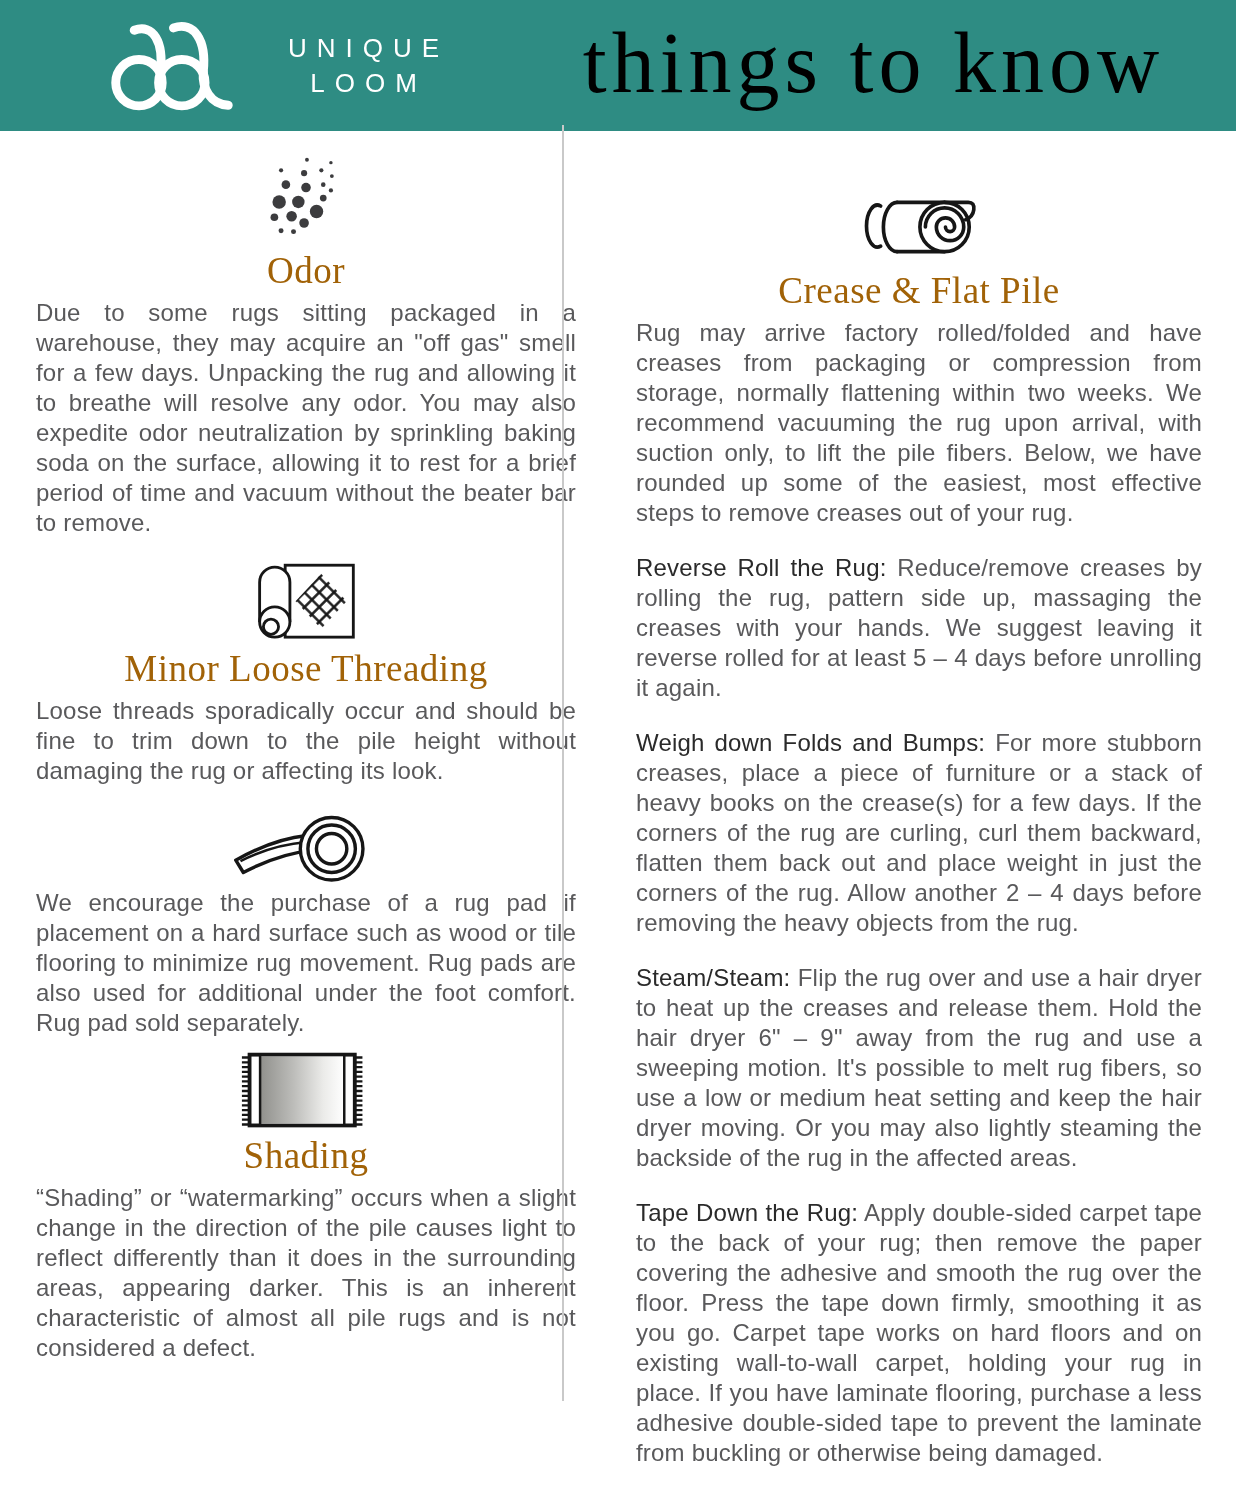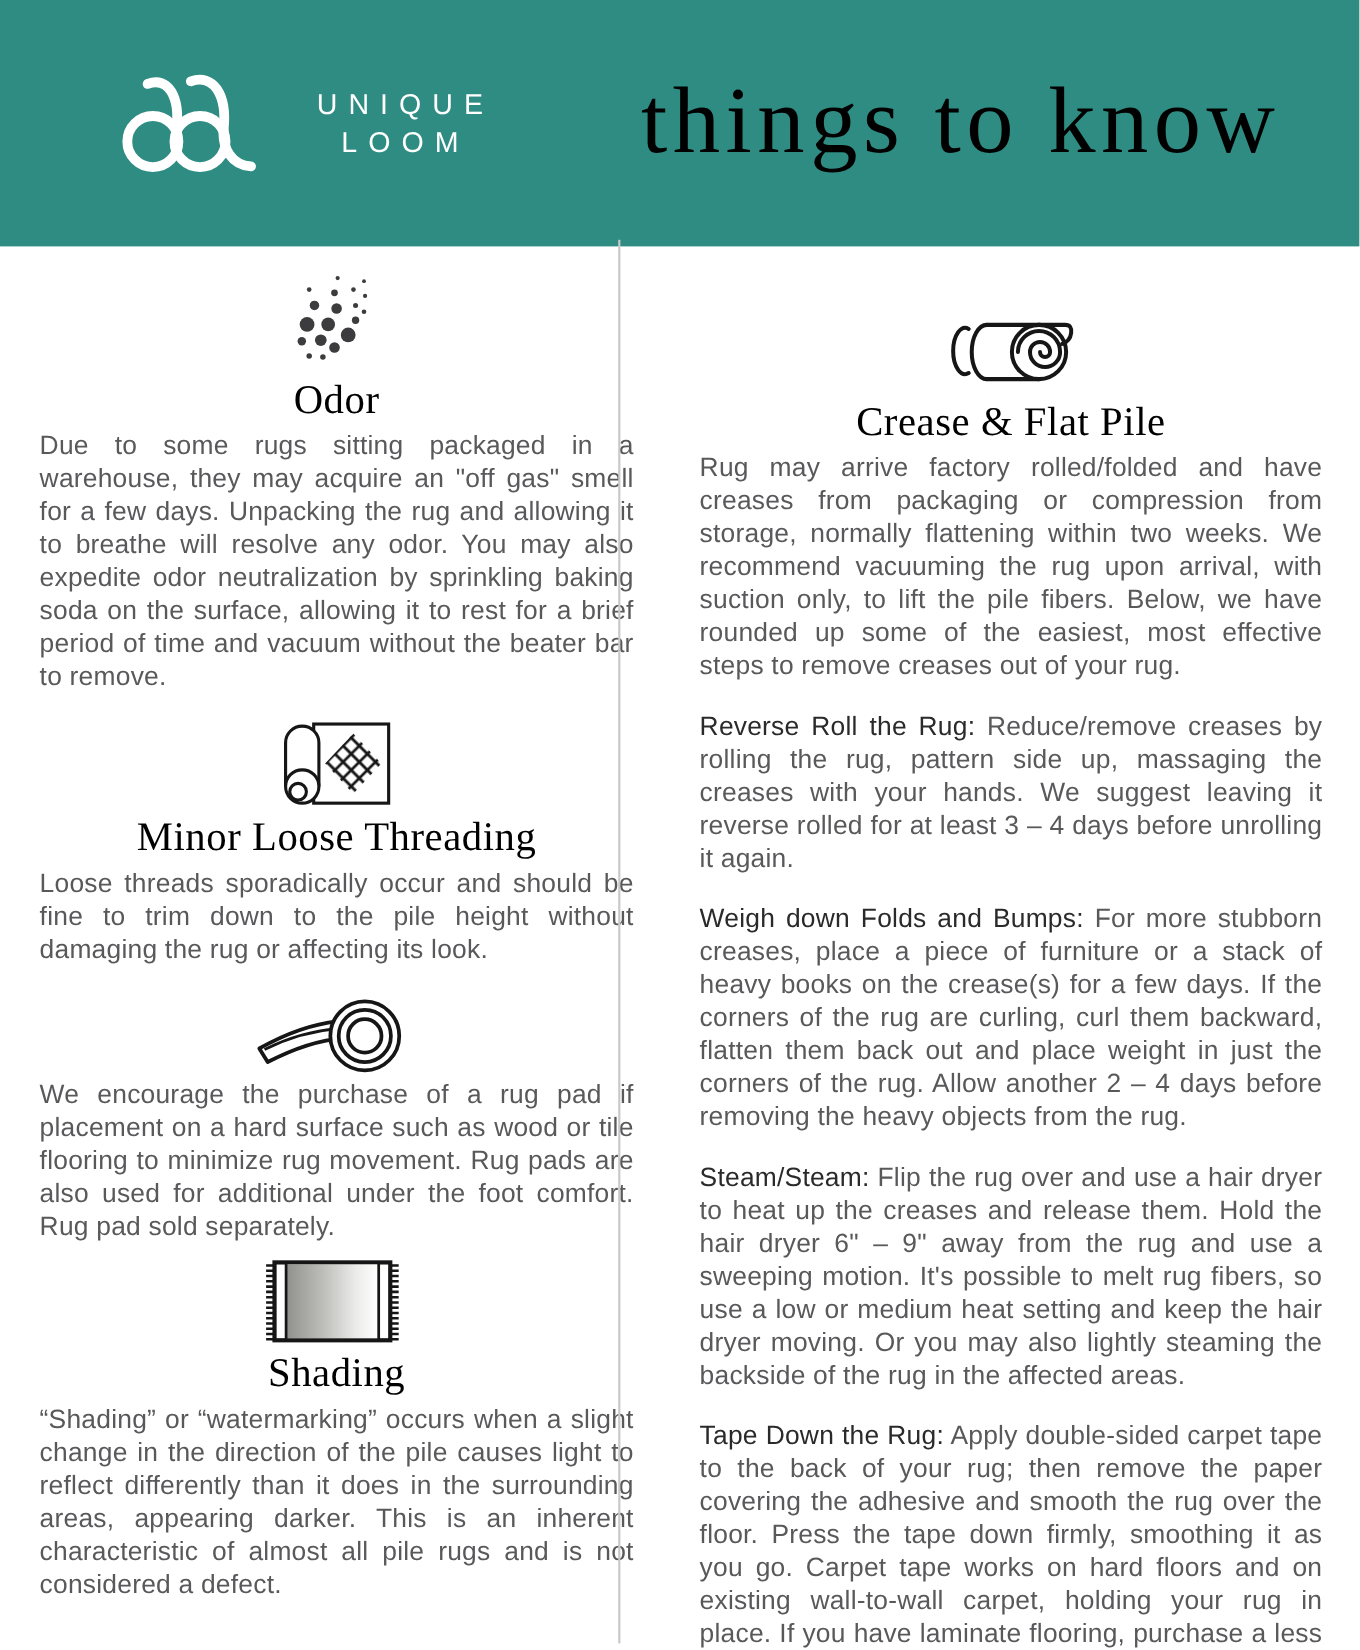--- a/index.html
+++ b/index.html
@@ -4,21 +4,21 @@
 <style>
   * { margin:0; padding:0; box-sizing:border-box; }
   html,body { width:1236px; }
   body {
     width:1236px; height:1500px; overflow:hidden;
     background:#ffffff;
     font-family:"Liberation Sans", sans-serif;
   }
   
   .header {
-    height:224px; background:#2E8C83;
+    height:131px; background:#2E8C83;
     display:flex; align-items:center;
     padding:0 72px 0 108px;
   }
   .logo-group { display:flex; align-items:center; gap:30px; }
   .logo-mark { display:block; }
   .brand {
     color:#ffffff; font-size:26px; letter-spacing:10px;
     line-height:1.32; text-align:center; font-weight:400;
   }
   .page-title {
@@ -33,21 +33,21 @@
     position:absolute; left:562px; top:-6px;
     width:2px; height:1276px; background:#c9c9c9;
   }
   .columns { display:flex; justify-content:space-between; }
   .col-left  { width:540px; }
   .col-right { width:566px; }
   .section { margin-bottom:6px; }
   .icon-wrap { text-align:center; }
   .heading {
     font-family:"Liberation Serif", serif;
-    color:#000000; font-size:37px; text-align:center;
+    color:#a16207; font-size:37px; text-align:center;
     letter-spacing:0.5px; font-weight:400;
     margin:4px 0 6px 0;
   }
   .body {
     color:#59595b; font-size:24px; line-height:30px;
     text-align:justify; letter-spacing:0.2px;
   }
   .tip { margin-top:25px; }
   .tip-label { font-weight:normal; color:#2a2a2a; }
   .mt-s { margin-top:10px; }
@@ -174,21 +174,21 @@
             <circle cx="97" cy="41" r="27" fill="#ffffff"></circle>
             <path d="M76 41 a21 21 0 0 1 42 0 a15 15 0 0 1 -30 0 a10 10 0 0 1 20 0 a5 5 0 0 1 -10 0"></path>
             <path d="M97 14 H123 Q130 14 129 22 Q128 30 120 33"></path>
           </svg>
         </div>
         <div class="heading">Crease &amp; Flat Pile</div>
         <p class="body">Rug may arrive factory rolled/folded and have creases from packaging or compression from storage, normally flattening within two weeks. We recommend vacuuming the rug upon arrival, with suction only, to lift the pile fibers. Below, we have rounded up some of the easiest, most effective steps to remove creases out of your rug.</p>
 
         <p class="body tip">
           <span class="tip-label">Reverse Roll the Rug:</span>
-          <span>Reduce/remove creases by rolling the rug, pattern side up, massaging the creases with your hands. We suggest leaving it reverse rolled for at least 3 – 4 days before unrolling it again.</span>
+          <span>Reduce/remove creases by rolling the rug, pattern side up, massaging the creases with your hands. We suggest leaving it reverse rolled for at least 5 – 4 days before unrolling it again.</span>
         </p>
 
         <p class="body tip">
           <span class="tip-label">Weigh down Folds and Bumps:</span>
           <span>For more stubborn creases, place a piece of furniture or a stack of heavy books on the crease(s) for a few days. If the corners of the rug are curling, curl them backward, flatten them back out and place weight in just the corners of the rug. Allow another 2 – 4 days before removing the heavy objects from the rug.</span>
         </p>
 
         <p class="body tip">
           <span class="tip-label">Steam/Steam:</span>
           <span>Flip the rug over and use a hair dryer to heat up the creases and release them. Hold the hair dryer 6" – 9" away from the rug and use a sweeping motion. It's possible to melt rug fibers, so use a low or medium heat setting and keep the hair dryer moving. Or you may also lightly steaming the backside of the rug in the affected areas.</span>

